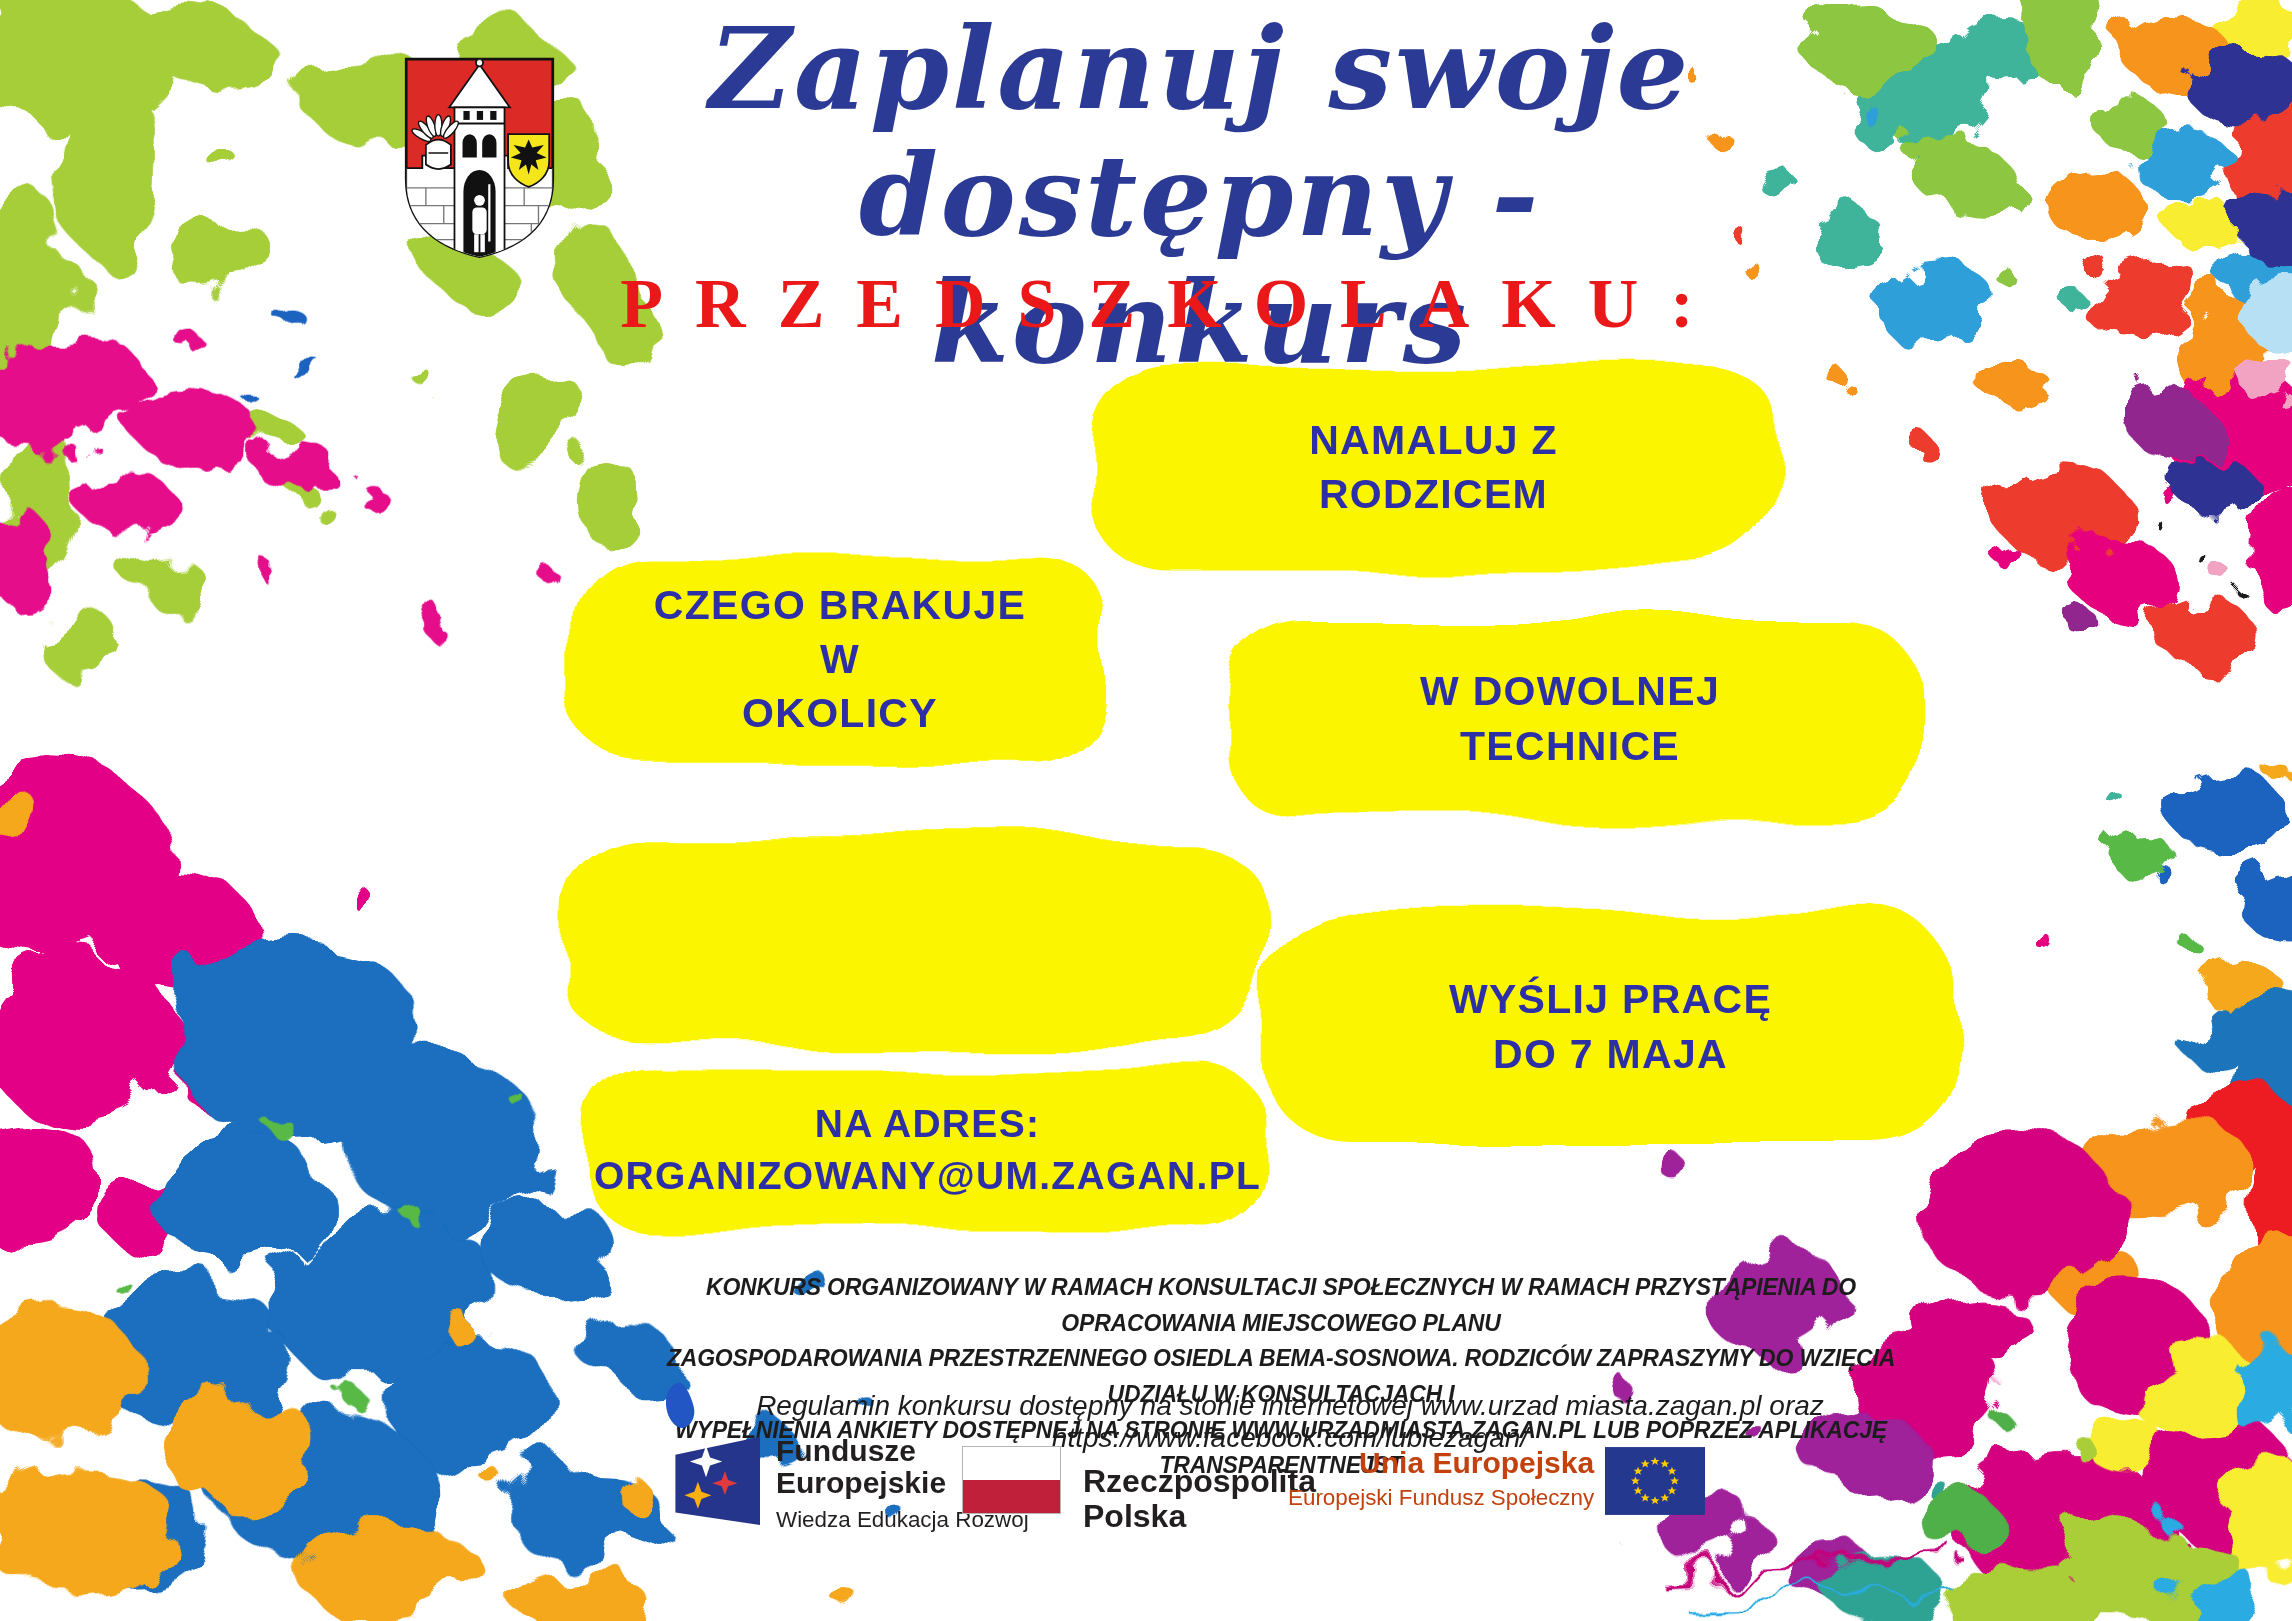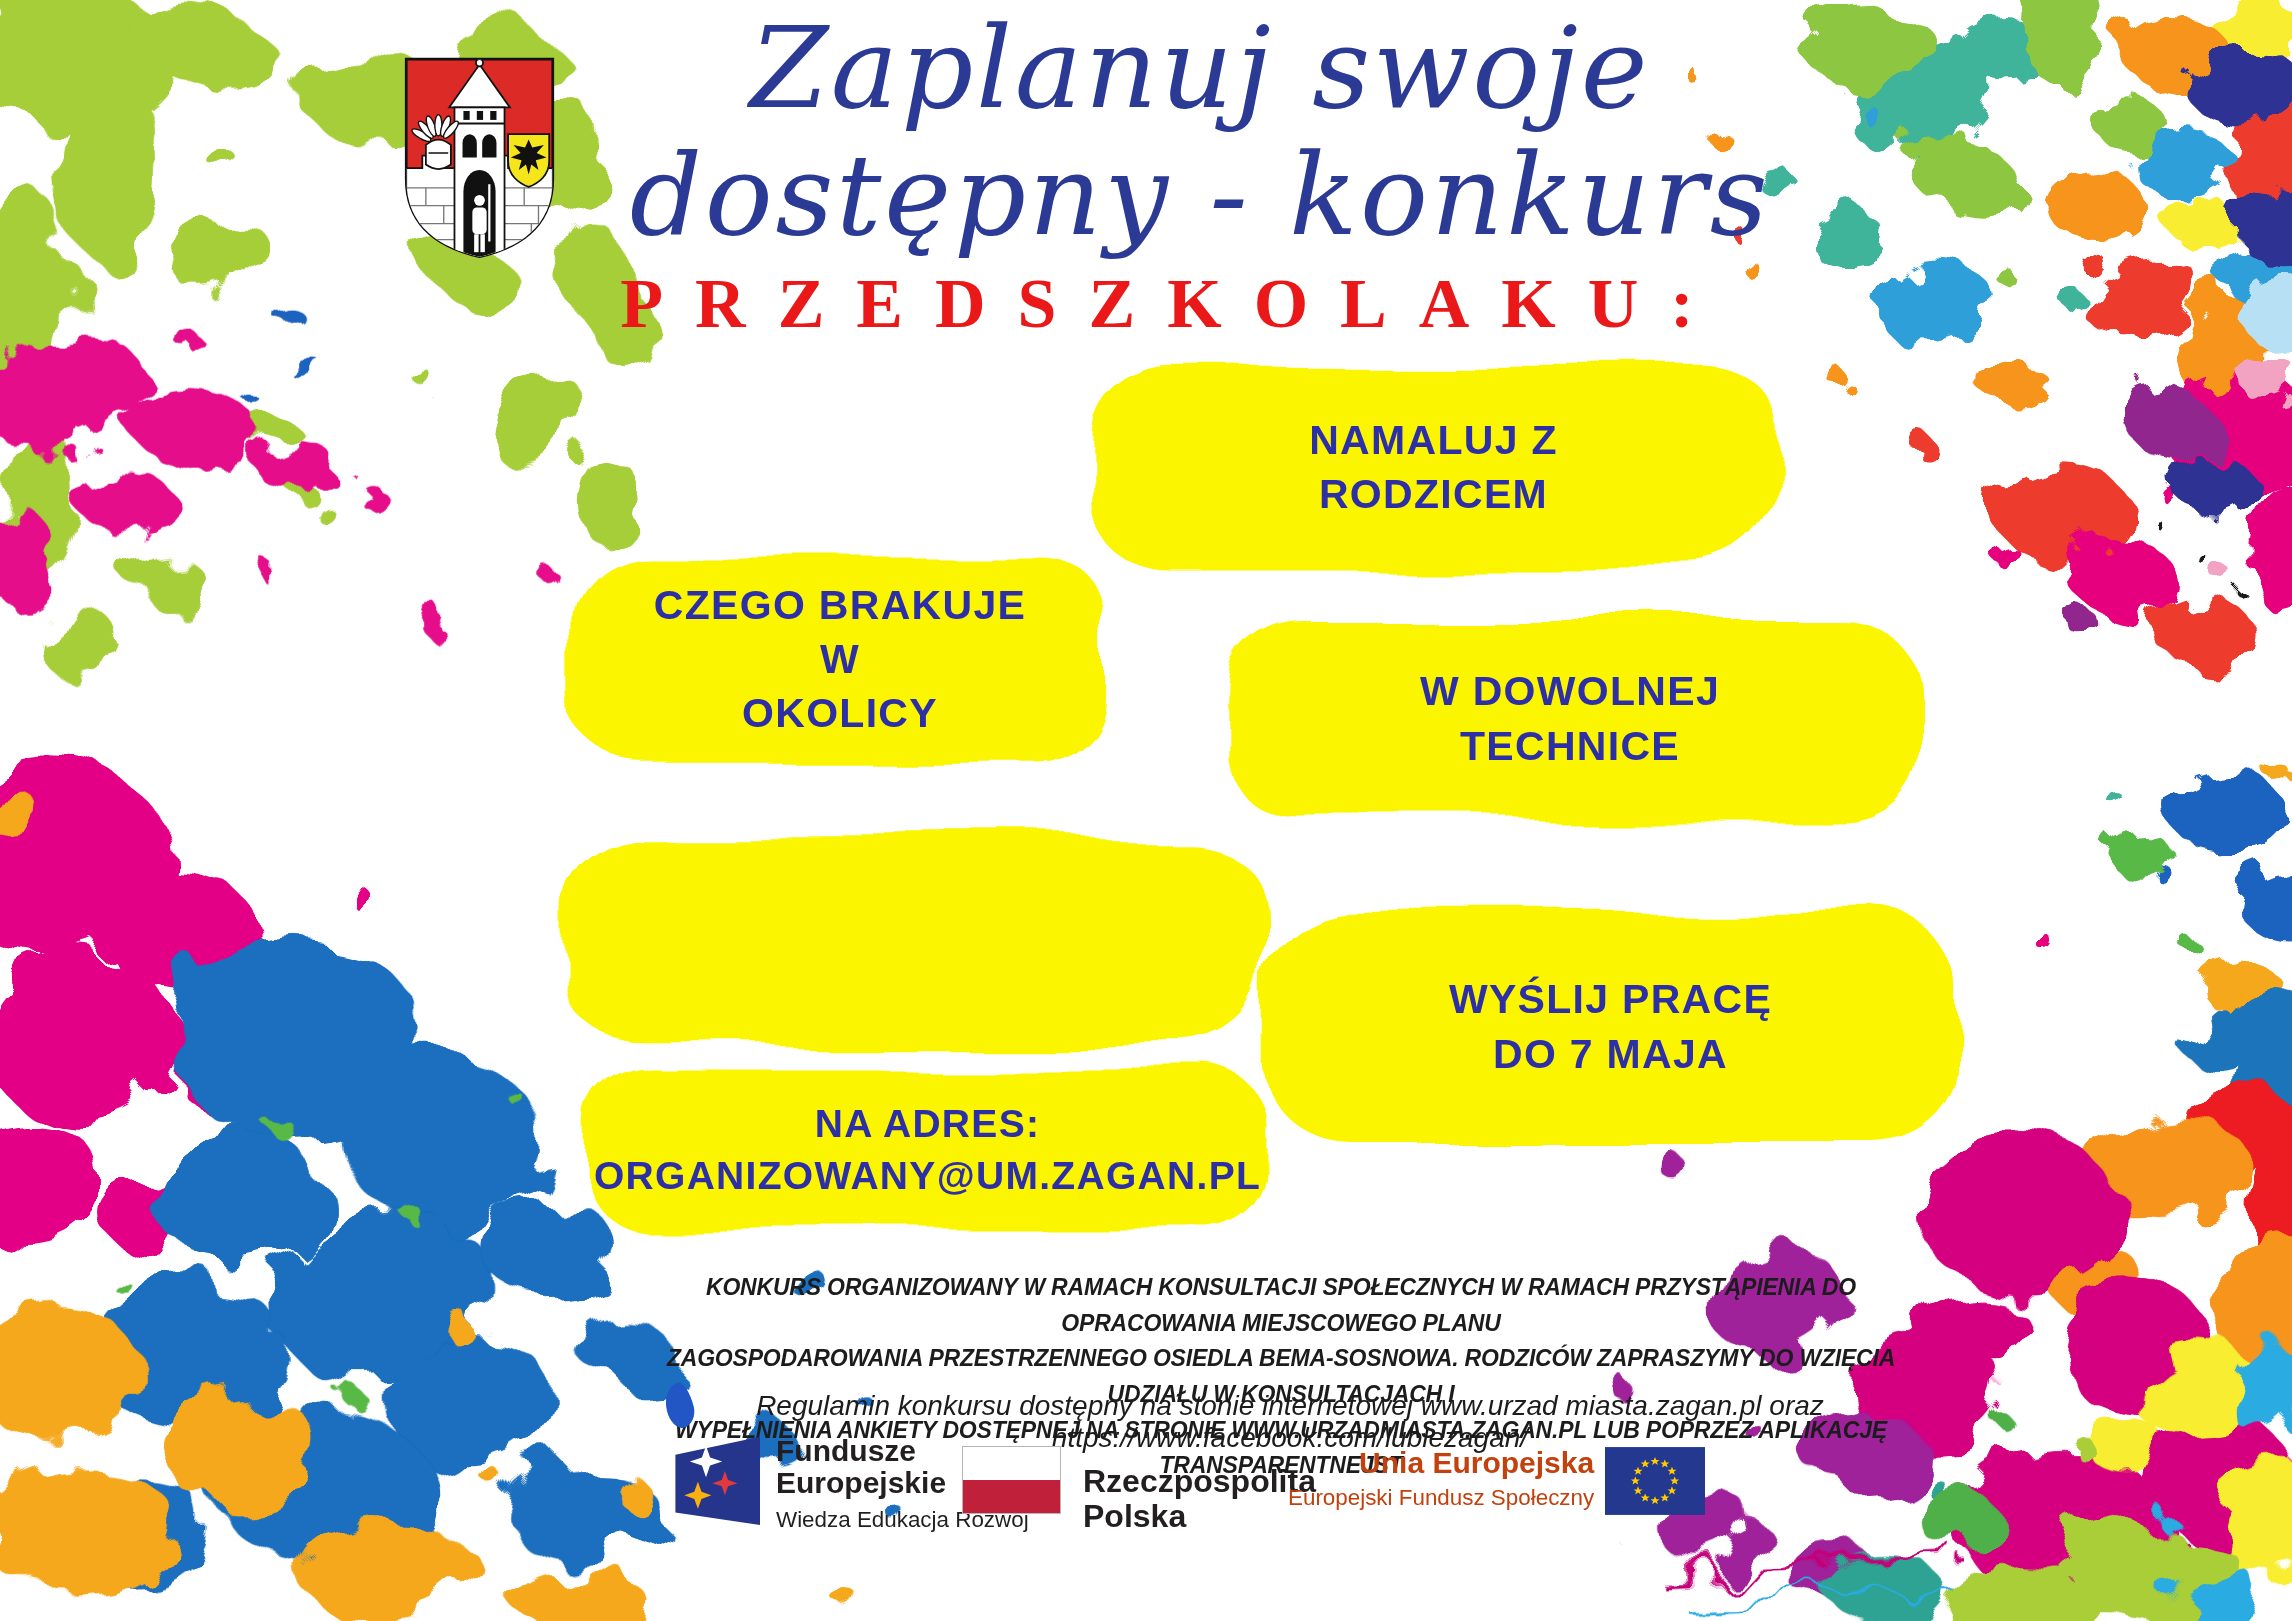--- a/index.html
+++ b/index.html
@@ -4,21 +4,21 @@
 <style>
   html,body{margin:0;padding:0;background:#888;}
   .poster{
     position:relative;width:2293px;height:1622px;background:#ffffff;
     overflow:hidden;font-family:"Liberation Sans",sans-serif;
   }
   .layer{position:absolute;left:0;top:0;width:2293px;height:1622px;pointer-events:none;}
   
   .title{
     position:absolute;left:573px;top:5.4px;width:1254px;text-align:center;
-    font-family:"DejaVu Serif",serif;font-style:italic;font-weight:normal;
+    font-family:"DejaVu Serif",serif;font-style:italic;font-weight:bold;
     color:#2b3a94;font-size:113px;line-height:127px;letter-spacing:2.7px;
   }
   .heading{
     position:absolute;left:519px;top:265px;width:1308px;text-align:center;
     font-family:"Liberation Serif",serif;font-weight:bold;color:#ea1818;
     font-size:70px;letter-spacing:32px;line-height:1.1;
   }
   
   .bubble-label{
     position:absolute;display:flex;align-items:center;justify-content:center;

